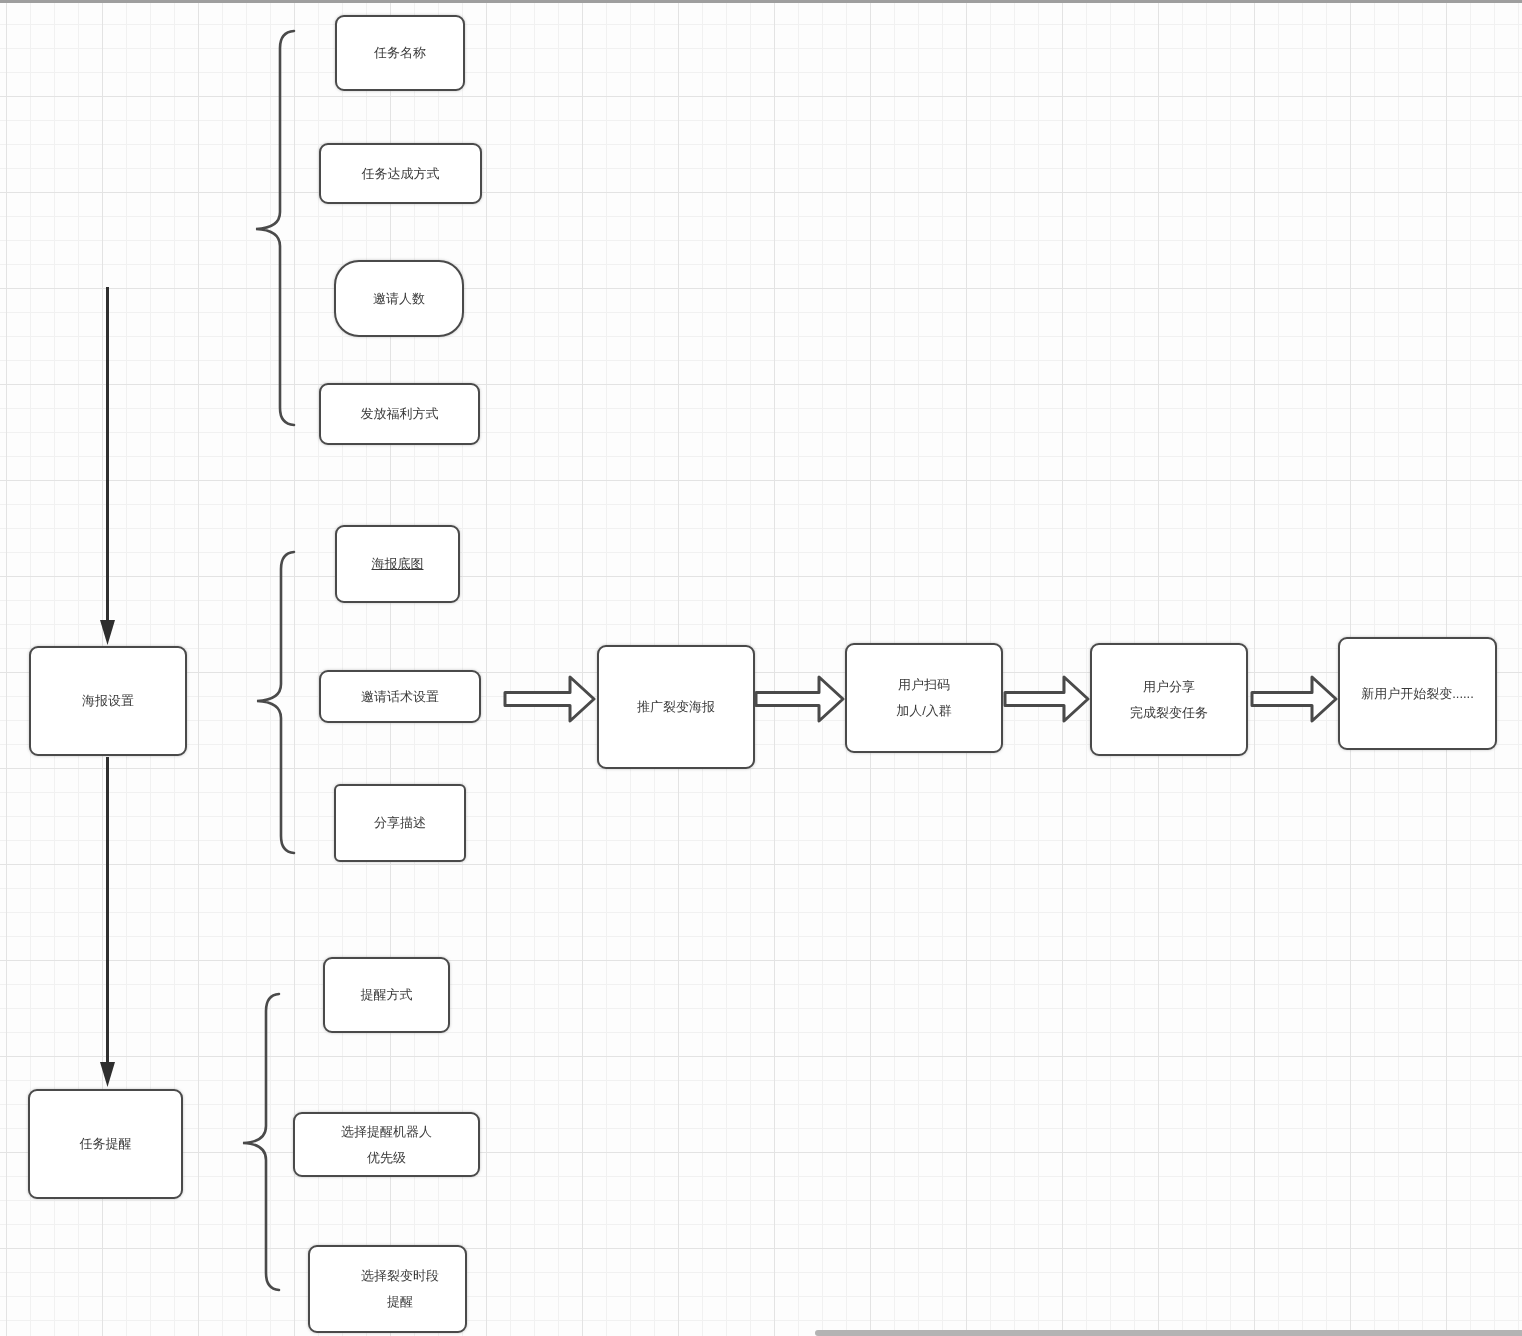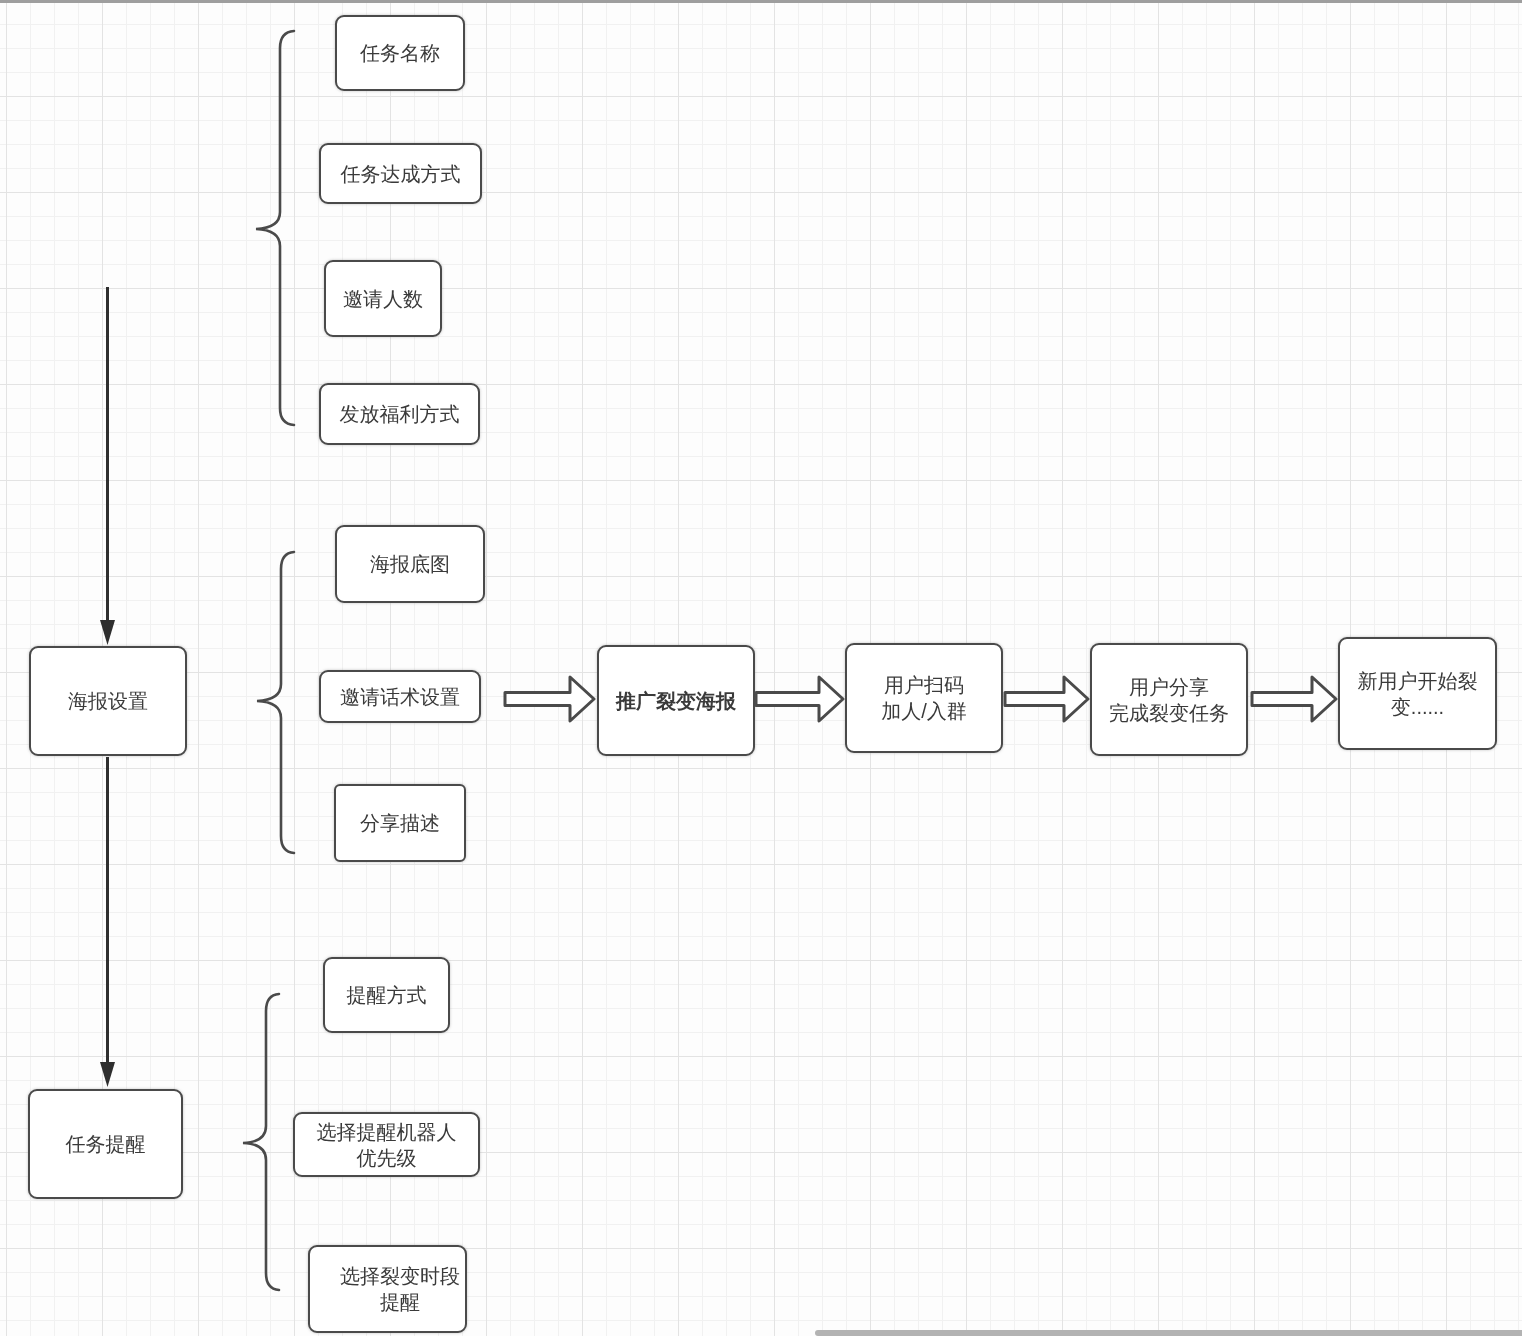--- a/index.html
+++ b/index.html
@@ -38,50 +38,50 @@
     position: absolute;
     box-sizing: border-box;
     background: #ffffff;
     border: 2.5px solid #4a4a4a;
     border-radius: 9px;
     box-shadow: 0 0 3px rgba(110,110,110,0.4);
     display: flex;
     align-items: center;
     justify-content: center;
     text-align: center;
-    font-size: 20px;
+    font-size: 13px;
     line-height: 26px;
     color: #3a3a3a;
     white-space: pre-line;
     cursor: default;
   }
 
   
   #n-basic          { left: 29px;  top: 176px;  width: 158px; height: 110px; }
   #n-poster         { left: 29px;  top: 646px;  width: 158px; height: 110px; }
   #n-reminder       { left: 28px;  top: 1089px; width: 155px; height: 110px; }
 
   
   #n-task-name      { left: 335px; top: 15px;   width: 130px; height: 76px; }
   #n-task-method    { left: 319px; top: 143px;  width: 163px; height: 61px; }
-  #n-invite-count   { left: 324px; top: 260px;  width: 118px; height: 77px; }
+  #n-invite-count   { left: 334px; top: 260px;  width: 130px; height: 77px; border-radius: 25px; }
   #n-welfare        { left: 319px; top: 383px;  width: 161px; height: 62px; }
 
   
-  #n-poster-bg      { left: 335px; top: 525px;  width: 150px; height: 78px; }
+  #n-poster-bg      { left: 335px; top: 525px;  width: 125px; height: 78px; text-decoration: underline; }
   #n-invite-script  { left: 319px; top: 670px;  width: 162px; height: 53px; }
   #n-share-desc     { left: 334px; top: 784px;  width: 132px; height: 78px; border-radius: 6px; }
 
   
   #n-remind-method  { left: 323px; top: 957px;  width: 127px; height: 76px; }
   #n-bot-priority   { left: 293px; top: 1112px; width: 187px; height: 65px; }
   #n-fission-time   { left: 308px; top: 1245px; width: 159px; height: 88px; padding-left: 25px; }
 
   
-  #n-promote        { left: 597px;  top: 645px; width: 158px; height: 111px; font-weight: bold; }
+  #n-promote        { left: 597px;  top: 645px; width: 158px; height: 124px; }
   #n-scan           { left: 845px;  top: 643px; width: 158px; height: 110px; }
   #n-share-complete { left: 1090px; top: 643px; width: 158px; height: 113px; }
   #n-new-user       { left: 1338px; top: 637px; width: 159px; height: 113px; }
 
   .h-scrollbar {
     position: absolute;
     left: 815px; top: 1330px;
     width: 707px; height: 6px;
     background: #b3b3b3;
     border-radius: 4px 0 0 4px;

